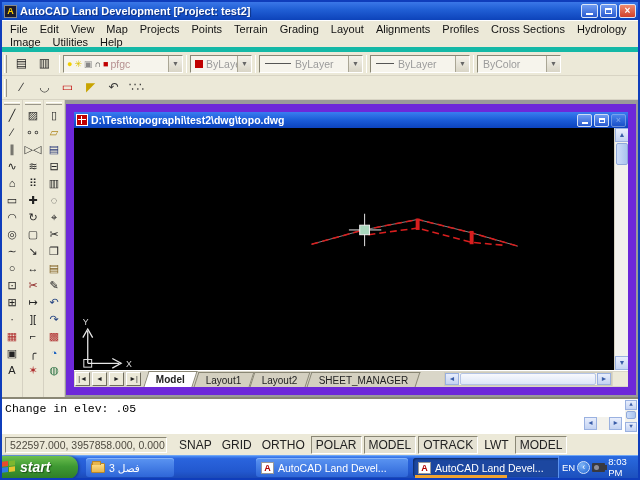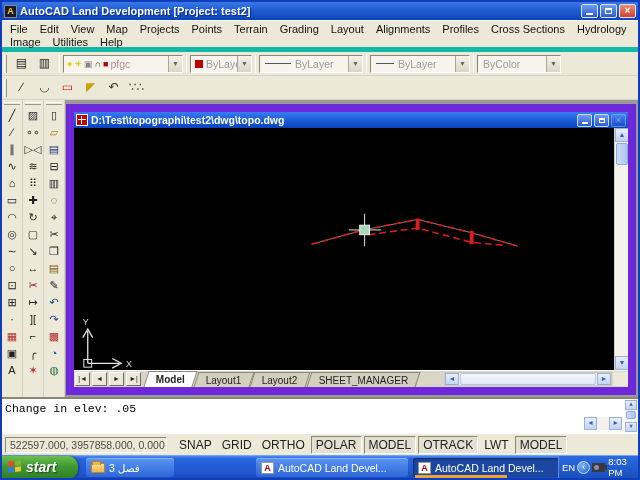--- a/index.html
+++ b/index.html
@@ -96,21 +96,21 @@
   .cmd-htrack{width:12px;height:13px;background:#f3f2ec;}
   
   .statusbar{height:22px;background:#ece9d8;border-top:1px solid #fff;display:flex;align-items:center;padding:0 3px;}
   .coords{width:162px;height:16px;line-height:15px;padding-left:4px;margin-right:8px;
     border:1px solid;border-color:#8a8775 #fff #fff #8a8775;color:#4e4a40;font-size:10.5px;flex:none;white-space:nowrap;overflow:hidden;}
   .toggle{padding:1px 4px;margin-right:2px;font-size:12px;color:#222;flex:none;}
   .toggle.on{border:1px solid;border-color:#8a8775 #fff #fff #8a8775;background:#e4e1d2;}
   
   .taskbar{height:23px;background:linear-gradient(180deg,#4b8cf5 0%,#2a64dd 12%,#2258cf 70%,#1b4ab8 100%);
     border-top:1px solid #6ea6f5;position:relative;display:flex;align-items:center;}
-  .startbtn{height:23px;width:76px;flex:none;display:flex;align-items:center;padding-left:6px;
+  .startbtn{height:23px;width:76px;flex:none;display:flex;align-items:center;
     background:linear-gradient(180deg,#6cbf4e 0%,#3f9a33 45%,#2e7d26 100%);
     border-radius:0 10px 10px 0;box-shadow:1px 0 3px rgba(0,0,0,.4);}
   .startlabel{color:#fff;font-weight:bold;font-style:italic;font-size:14px;margin-left:4px;text-shadow:1px 1px 1px #1d5217;}
   .flag{width:14px;height:13px;display:grid;grid-template-columns:6px 6px;grid-template-rows:5px 5px;gap:1px;transform:skewY(-6deg);}
   .flag i{display:block;}
   .flag .f1{background:#e74b2f;}.flag .f2{background:#7db72f;}.flag .f3{background:#2f7be7;}.flag .f4{background:#e7c52f;}
   .task{height:19px;border-radius:3px;display:flex;align-items:center;padding:0 5px;color:#fff;font-size:10.5px;
     background:linear-gradient(180deg,#5b95f2,#2e66d8);box-shadow:inset 0 1px 0 #86b3f7;position:absolute;top:2px;
     white-space:nowrap;overflow:hidden;}
   .task.active{background:#1c47a0;box-shadow:inset 1px 1px 2px #0d2a66;}

